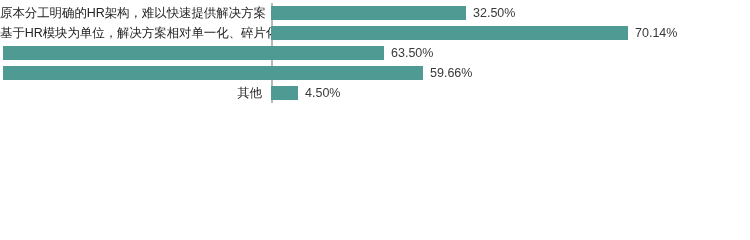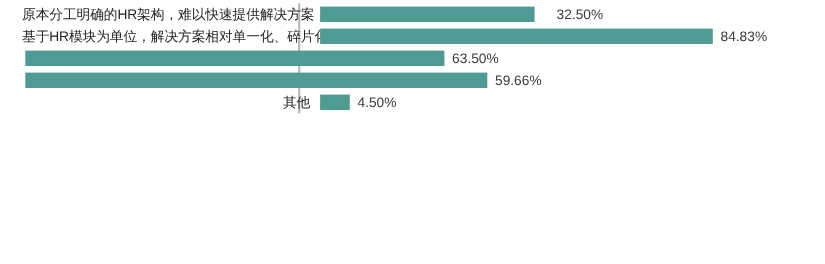--- a/index.html
+++ b/index.html
@@ -18,21 +18,20 @@
     width: 750px;
     height: 113px;
     background: #ffffff;
     box-sizing: border-box;
   }
   .rows {
     position: absolute;
     left: 0;
     top: 3px;
     width: 658px;
-    padding-left: 20px;
   }
   .row {
     position: relative;
     height: 20px;
     display: flex;
     align-items: center;
   }
   .cat-label {
     width: 268px;
     text-align: right;
@@ -78,29 +77,29 @@
 <body>
 
 <div class="chart">
   <div class="axis-line" style="background: rgb(185, 185, 185);"></div>
   <div class="rows">
 
     <div class="row">
       <div class="cat-label">原本分工明确的HR架构，难以快速提供解决方案</div>
       <div class="bar-area">
         <div class="bar" style="width: 195px; background: rgb(79, 155, 147);"></div>
-        <div class="value-label" style="left:205px;margin-left:13px;">32.50%</div>
+        <div class="value-label" style="left:205px;">32.50%</div>
       </div>
     </div>
 
     <div class="row">
       <div class="cat-label">基于HR模块为单位，解决方案相对单一化、碎片化</div>
       <div class="bar-area">
         <div class="bar" style="width: 357px; background: rgb(79, 155, 147);"></div>
-        <div class="value-label" style="left:367px;">84.83%</div>
+        <div class="value-label" style="left:367px;">70.14%</div>
       </div>
     </div>
 
     <div class="row">
       <div class="bar-area">
         <div class="bar" style="width: 381px; background: rgb(79, 155, 147);"></div>
         <div class="value-label" style="left:391px;text-align:right;">63.50%</div>
       </div>
     </div>
 

